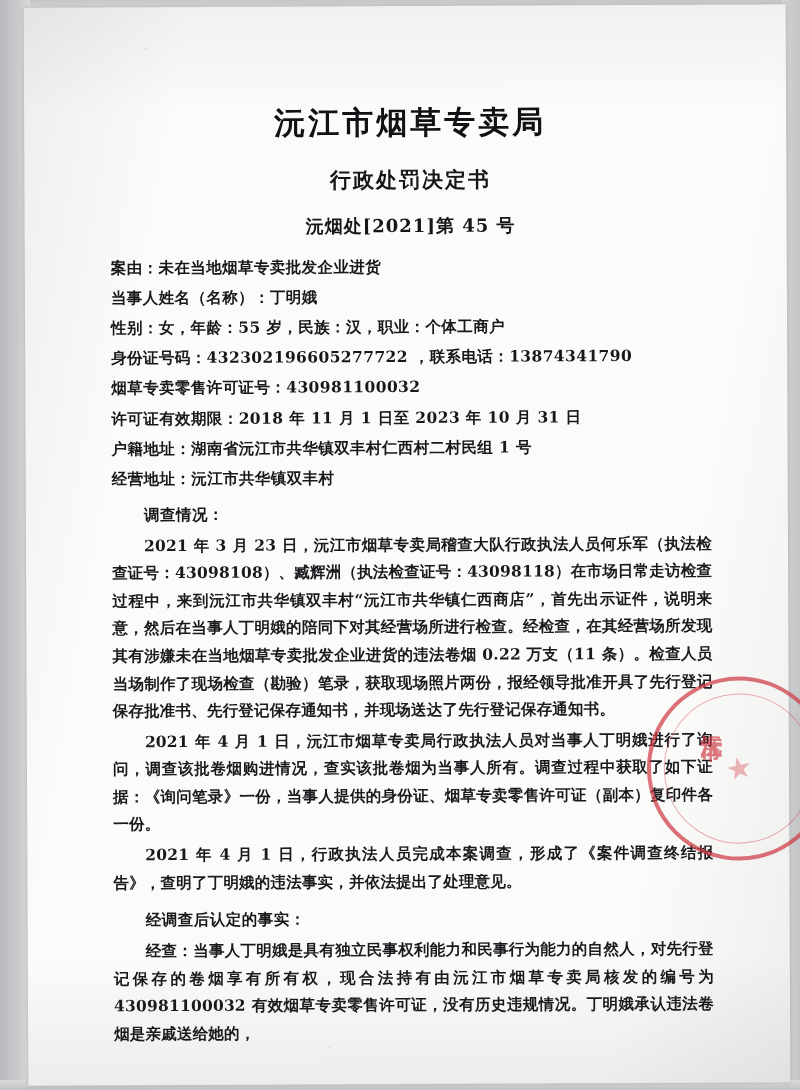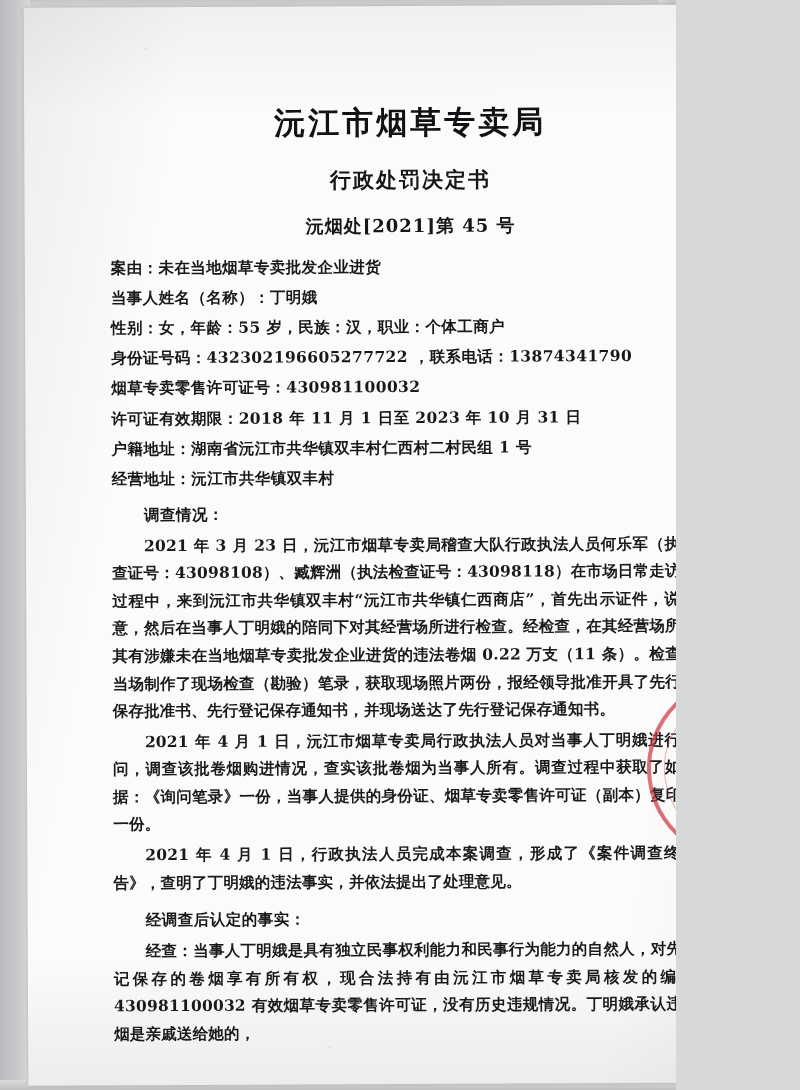--- a/index.html
+++ b/index.html
@@ -8,21 +8,21 @@
   }
   body {
     width: 800px;
     height: 1090px;
     background: #d7d8da;
     font-family: "DejaVu Serif", "Liberation Serif", serif;
     overflow: hidden;
   }
   #page {
     position: relative;
-    width: 676px;
+    width: 800px;
     height: 1090px;
     overflow: hidden;
   }
   
   .sheet {
     position: absolute;
     left: 26px;
     top: 6px;
     width: 762px;
     height: 1078px;

